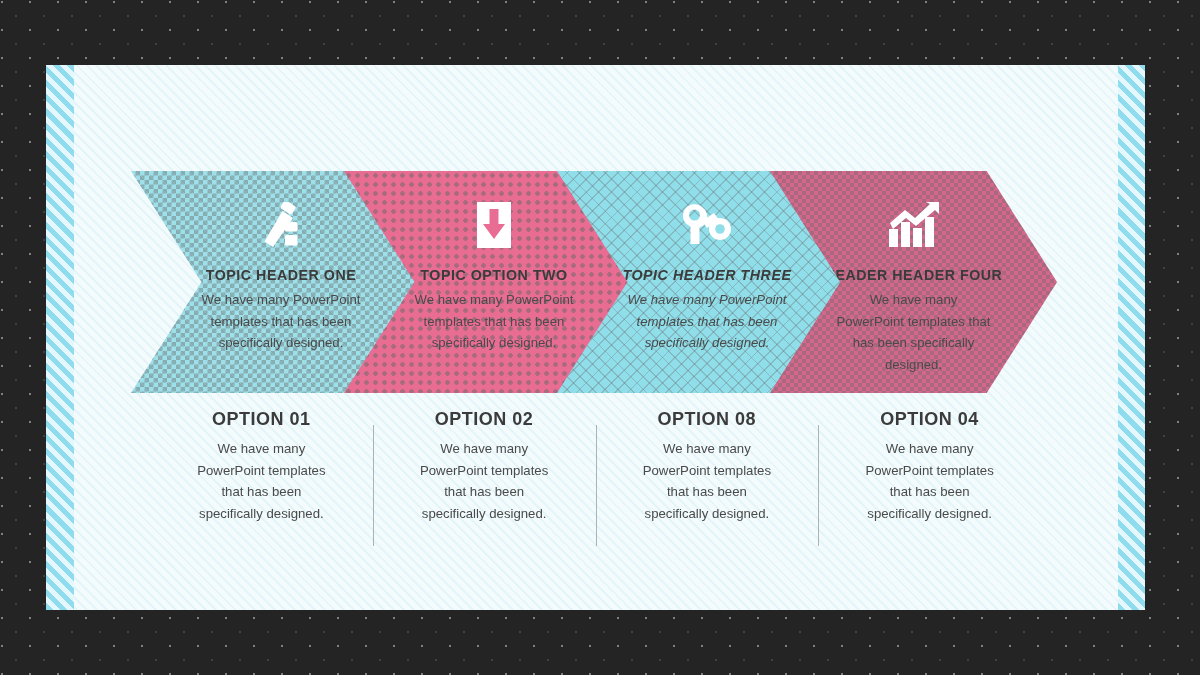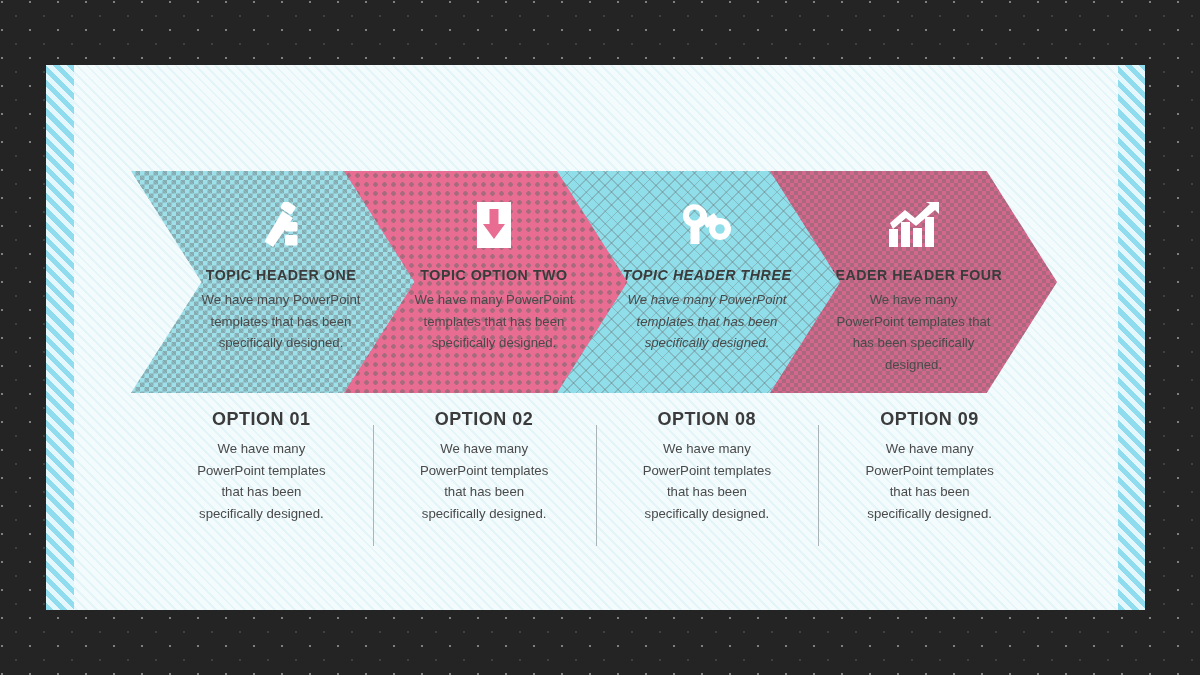--- a/index.html
+++ b/index.html
@@ -260,20 +260,20 @@
         <div class="opt-title">OPTION 02</div>
         <div class="opt-body">We have many PowerPoint templates that has been specifically designed.</div>
       </div>
 
       <div class="option">
         <div class="opt-title">OPTION 08</div>
         <div class="opt-body">We have many PowerPoint templates that has been specifically designed.</div>
       </div>
 
       <div class="option">
-        <div class="opt-title">OPTION 09</div>
+        <div class="opt-title">OPTION 04</div>
         <div class="opt-body">We have many PowerPoint templates that has been specifically designed.</div>
       </div>
 
     </div>
 
   </div>
 </div>
 
 </body></html>

